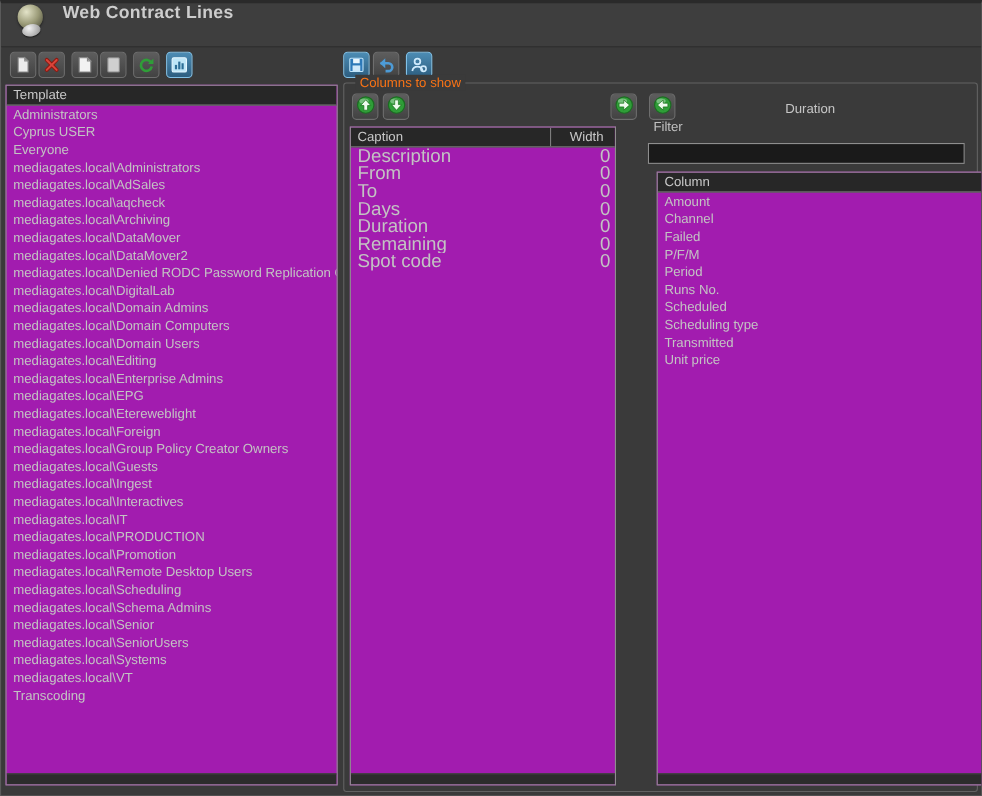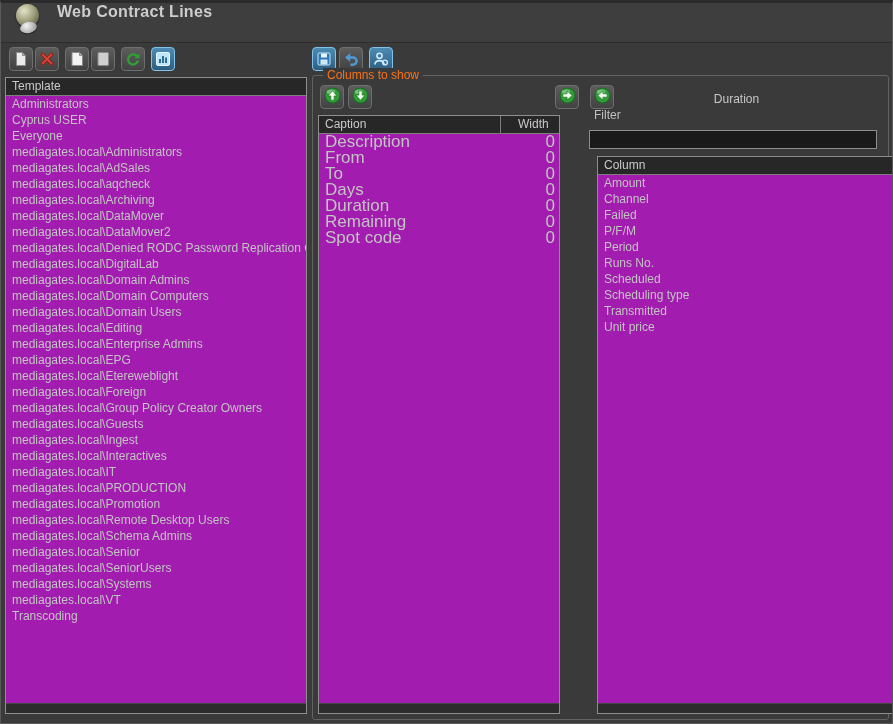--- a/index.html
+++ b/index.html
@@ -179,20 +179,21 @@
         <div class="row">mediagates.local\Etereweblight</div>
         <div class="row">mediagates.local\Foreign</div>
         <div class="row">mediagates.local\Group Policy Creator Owners</div>
         <div class="row">mediagates.local\Guests</div>
         <div class="row">mediagates.local\Ingest</div>
         <div class="row">mediagates.local\Interactives</div>
         <div class="row">mediagates.local\IT</div>
         <div class="row">mediagates.local\PRODUCTION</div>
         <div class="row">mediagates.local\Promotion</div>
         <div class="row">mediagates.local\Remote Desktop Users</div>
+        <div class="row">mediagates.local\Scheduling</div>
         <div class="row">mediagates.local\Schema Admins</div>
         <div class="row">mediagates.local\Senior</div>
         <div class="row">mediagates.local\SeniorUsers</div>
         <div class="row">mediagates.local\Systems</div>
         <div class="row">mediagates.local\VT</div>
         <div class="row">Transcoding</div>
       </div>
     <div class="hscroll"></div>
   </div>
 

